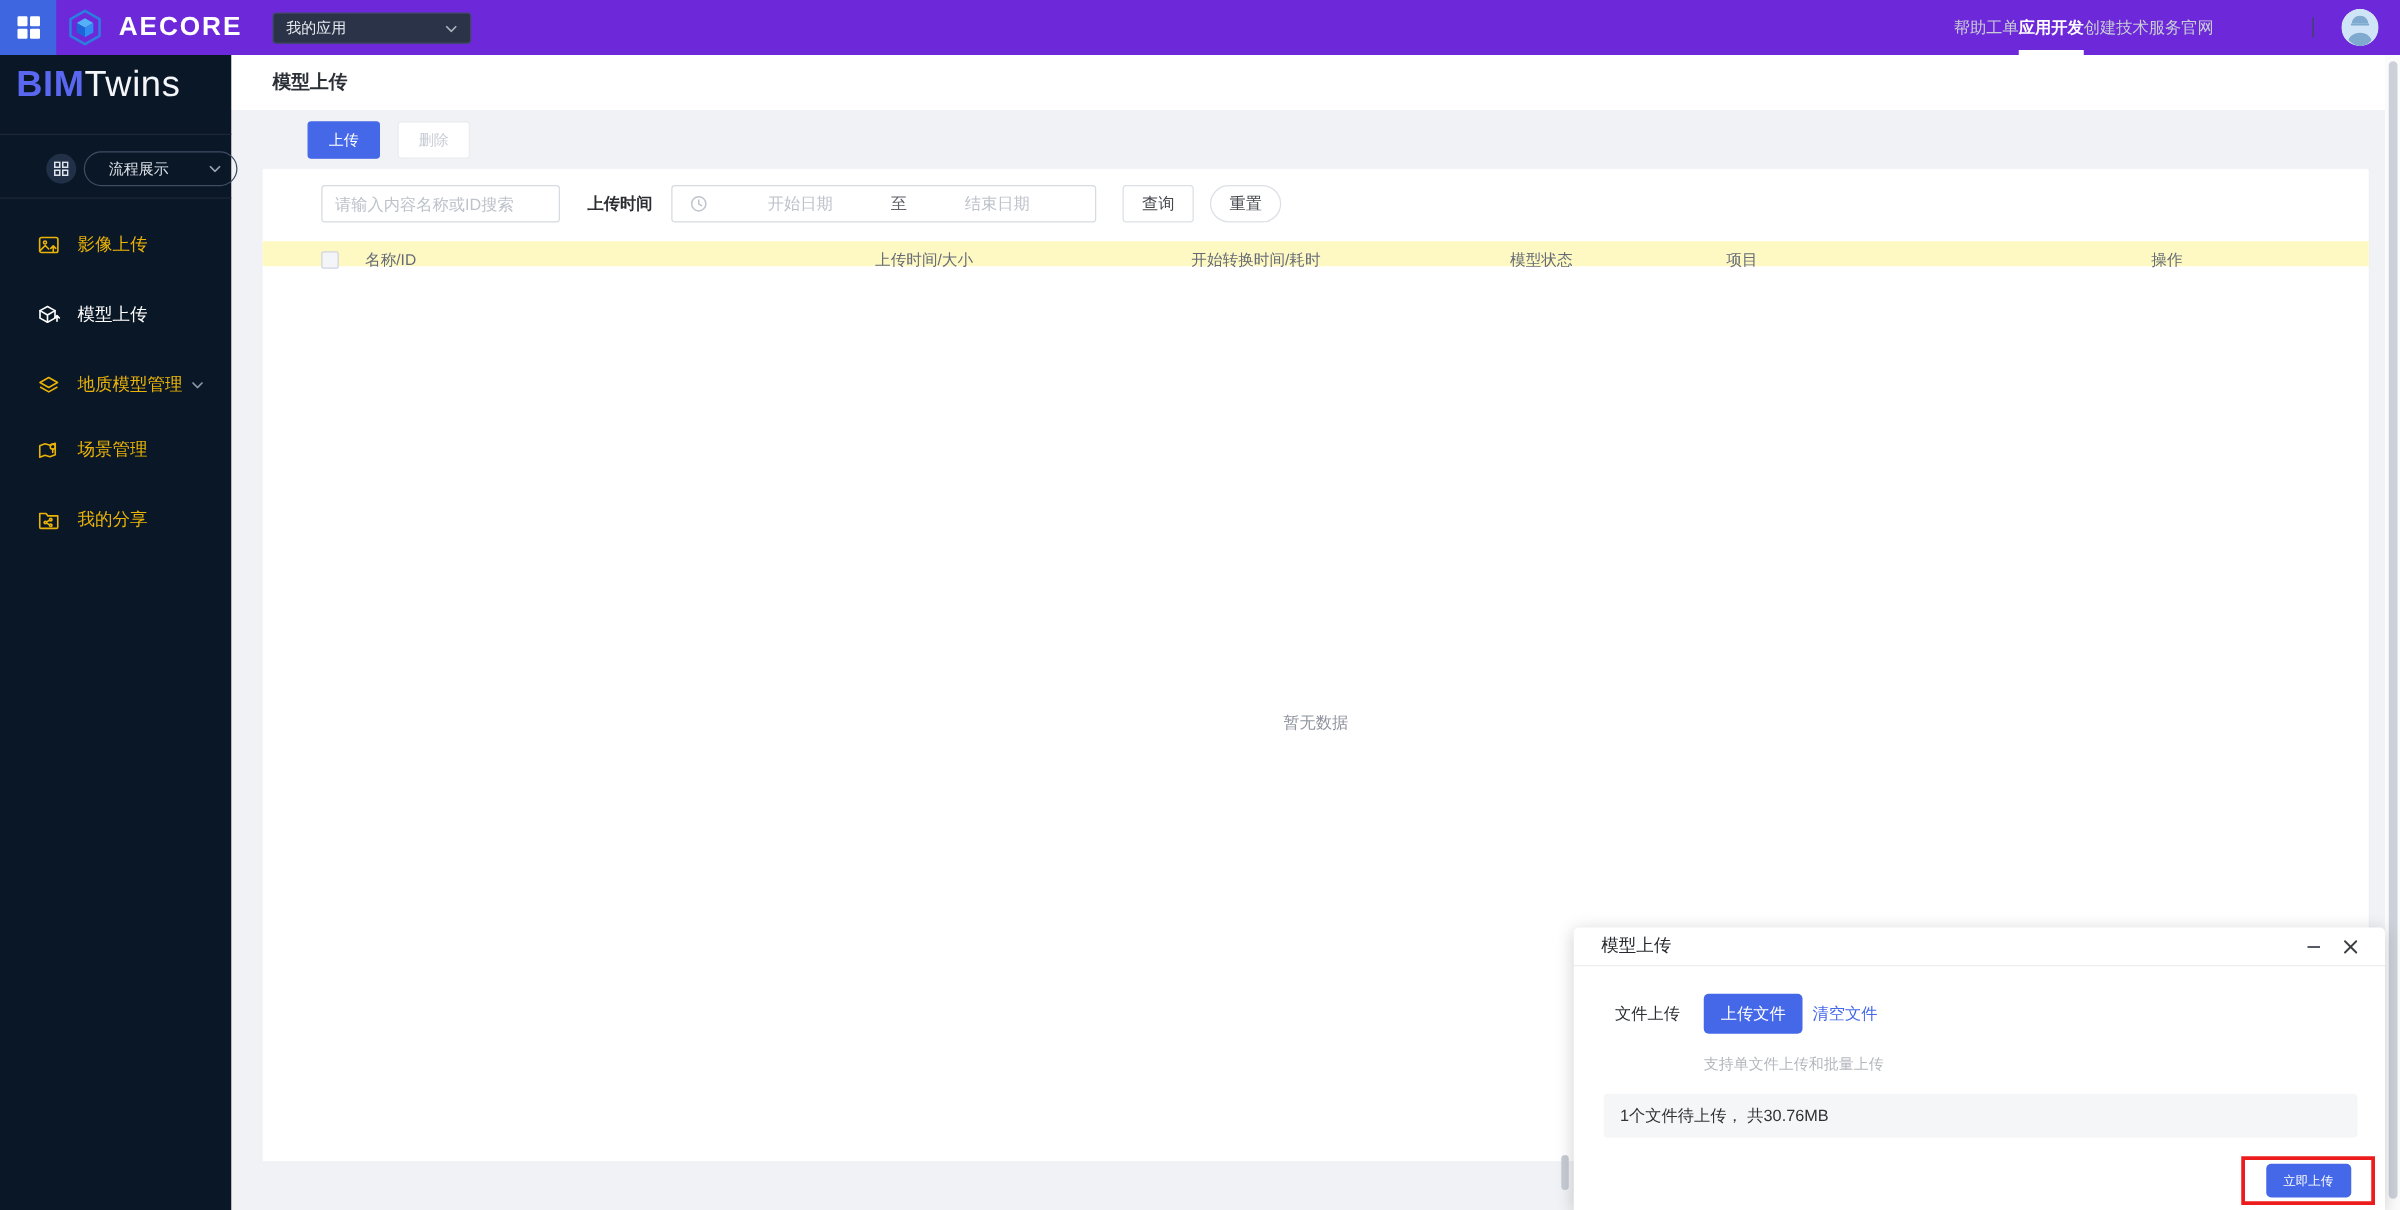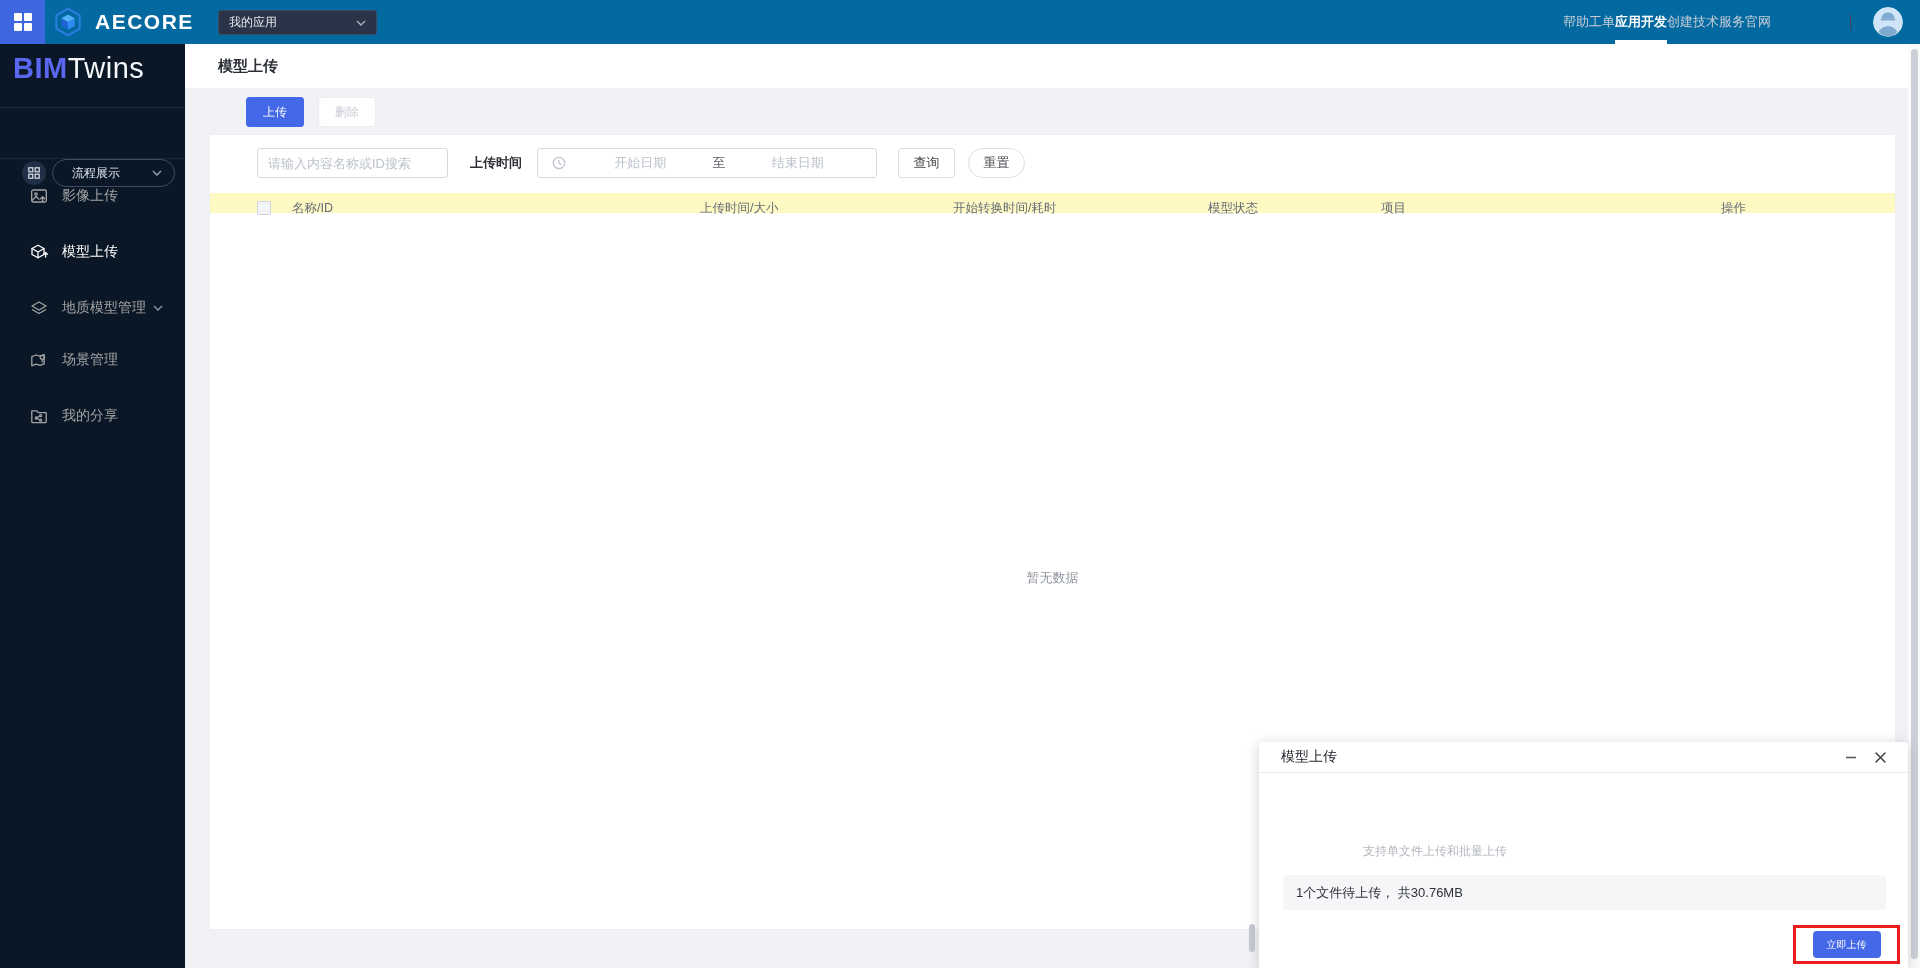--- a/index.html
+++ b/index.html
@@ -1,45 +1,45 @@
 <!DOCTYPE html>
 <html><head>
 <meta charset="utf-8">
 <style>
   * { box-sizing: border-box; margin: 0; padding: 0; }
   body { font-family: "Liberation Sans", "DejaVu Sans", sans-serif; background:#f0f2f5; }
   .screen { position:relative; width:1920px; height:968px; overflow:hidden; background:#f0f2f5; }
 
   
-  .topbar { position:absolute; left:0; top:0; width:1920px; height:44px; background:#0369a1; z-index:30; }
+  .topbar { position:absolute; left:0; top:0; width:1920px; height:44px; background:#6d28d9; z-index:30; }
   .appgrid-btn { position:absolute; left:0; top:0; width:45px; height:44px; background:#3d66e0; display:flex; align-items:center; justify-content:center; cursor:pointer; }
   .grid2x2 { display:grid; grid-template-columns:8px 8px; grid-template-rows:8px 8px; gap:2px; }
   .grid2x2 span { background:#fff; border-radius:1px; }
   .brand { position:absolute; left:53px; top:0; height:44px; display:flex; align-items:center; gap:12px; }
   .brand-text { color:#fff; font-size:21px; font-weight:800; letter-spacing:1.5px; }
   .app-select { position:absolute; left:218px; top:10px; width:159px; height:25px; background:#2a3347; border:1px solid #3e4a60; border-radius:3px; color:#e6e9ee; font-size:12px; display:flex; align-items:center; padding:0 10px; cursor:pointer; }
   .app-select .chev { margin-left:auto; }
   .top-nav { position:absolute; left:1563px; top:0; height:44px; display:flex; align-items:center; }
   .top-nav .nav-item { position:relative; height:44px; line-height:44px; font-size:13px; color:#c8cdd6; cursor:pointer; white-space:nowrap; }
   .top-nav .nav-item.active { color:#fff; font-weight:bold; }
   .top-nav .nav-item.active::after { content:""; position:absolute; left:0; right:0; bottom:0; height:4px; background:#fff; }
   .topnav-divider { position:absolute; left:1850px; top:14px; width:1px; height:16px; background:#3c4557; }
   .avatar { position:absolute; left:1873px; top:7px; width:30px; height:30px; border-radius:50%; overflow:hidden; cursor:pointer; }
 
   
   .sidebar { position:absolute; left:0; top:44px; width:185px; height:924px; background:#0a1726; z-index:20; }
   .sb-logo { position:absolute; left:13px; top:8px; font-size:29px; letter-spacing:0.5px; white-space:nowrap; }
   .sb-logo .bim { color:#5a67f0; font-weight:800; }
   .sb-logo .twins { color:#f4f6fa; font-weight:400; }
   .sb-divider { position:absolute; left:0; width:185px; height:1px; background:#1c2737; }
-  .ws-row { position:absolute; left:0; top:77px; width:180px; height:28px;margin-top:38px; }
+  .ws-row { position:absolute; left:15px; top:77px; width:180px; height:28px; }
   .ws-grid-btn { position:absolute; left:22px; top:2px; width:24px; height:24px; border-radius:50%; background:#223047; display:flex; align-items:center; justify-content:center; cursor:pointer; color:#dfe5ee; }
   .ws-pill { position:absolute; left:52px; top:0; width:123px; height:28px; border:1px solid #3f4c63; border-radius:14px; display:flex; align-items:center; padding:0 12px 0 19px; color:#dde2ea; font-size:12px; cursor:pointer; }
   .ws-pill .chev { margin-left:auto; }
-  .menu-item { position:absolute; left:0; width:185px; height:40px; display:flex; align-items:center; padding-left:30px; gap:14px; color:#a3a3a3; font-size:14px; cursor:pointer; }
+  .menu-item { position:absolute; left:0; width:185px; height:40px; display:flex; align-items:center; padding-left:30px; gap:14px; color:#eab308; font-size:14px; cursor:pointer; }
   .menu-item .mi-icon { width:18px; height:18px; flex:0 0 18px; display:flex; align-items:center; justify-content:center; }
   .menu-item.active { color:#ffffff; }
   .menu-item .sub-chev { position:absolute; right:22px; color:#8d99ab; }
 
   
   .page-header { position:absolute; left:185px; top:44px; width:1735px; height:44px; background:#ffffff; z-index:5; }
   .page-title { position:absolute; left:33px; top:0; line-height:44px; font-size:15px; font-weight:600; color:#2b2f36; }
   .btn { display:inline-flex; align-items:center; justify-content:center; font-size:12px; border-radius:3px; cursor:pointer; }
   .btn-upload { position:absolute; left:246px; top:97px; width:58px; height:30px; background:#4468e8; color:#fff; border:1px solid #4468e8; z-index:5; }
   .btn-delete { position:absolute; left:318px; top:97px; width:58px; height:30px; background:#fff; color:#c8ccd4; border:1px solid #e9ecf0; z-index:5; }
@@ -287,20 +287,25 @@
             </svg>
         </span>
         <span class="icon-btn">
           <svg width="13" height="13" viewBox="0 0 13 13">
               <path d="M2 2l9 9M11 2l-9 9" stroke="#3b3f45" stroke-width="1.5" stroke-linecap="round"></path>
             </svg>
         </span>
       </span>
     </div>
 
+    <div class="tab-row">
+      <span class="file-upload-label">文件上传</span>
+      <button class="btn-upload-file">上传文件</button>
+      <span class="link-clear">清空文件</span>
+    </div>
 
     <span class="modal-hint">支持单文件上传和批量上传</span>
 
     <div class="file-box">
       <span>1个文件待上传， 共30.76MB</span>
     </div>
 
     <div class="red-highlight">
       <button class="btn-submit">立即上传</button>
     </div>

